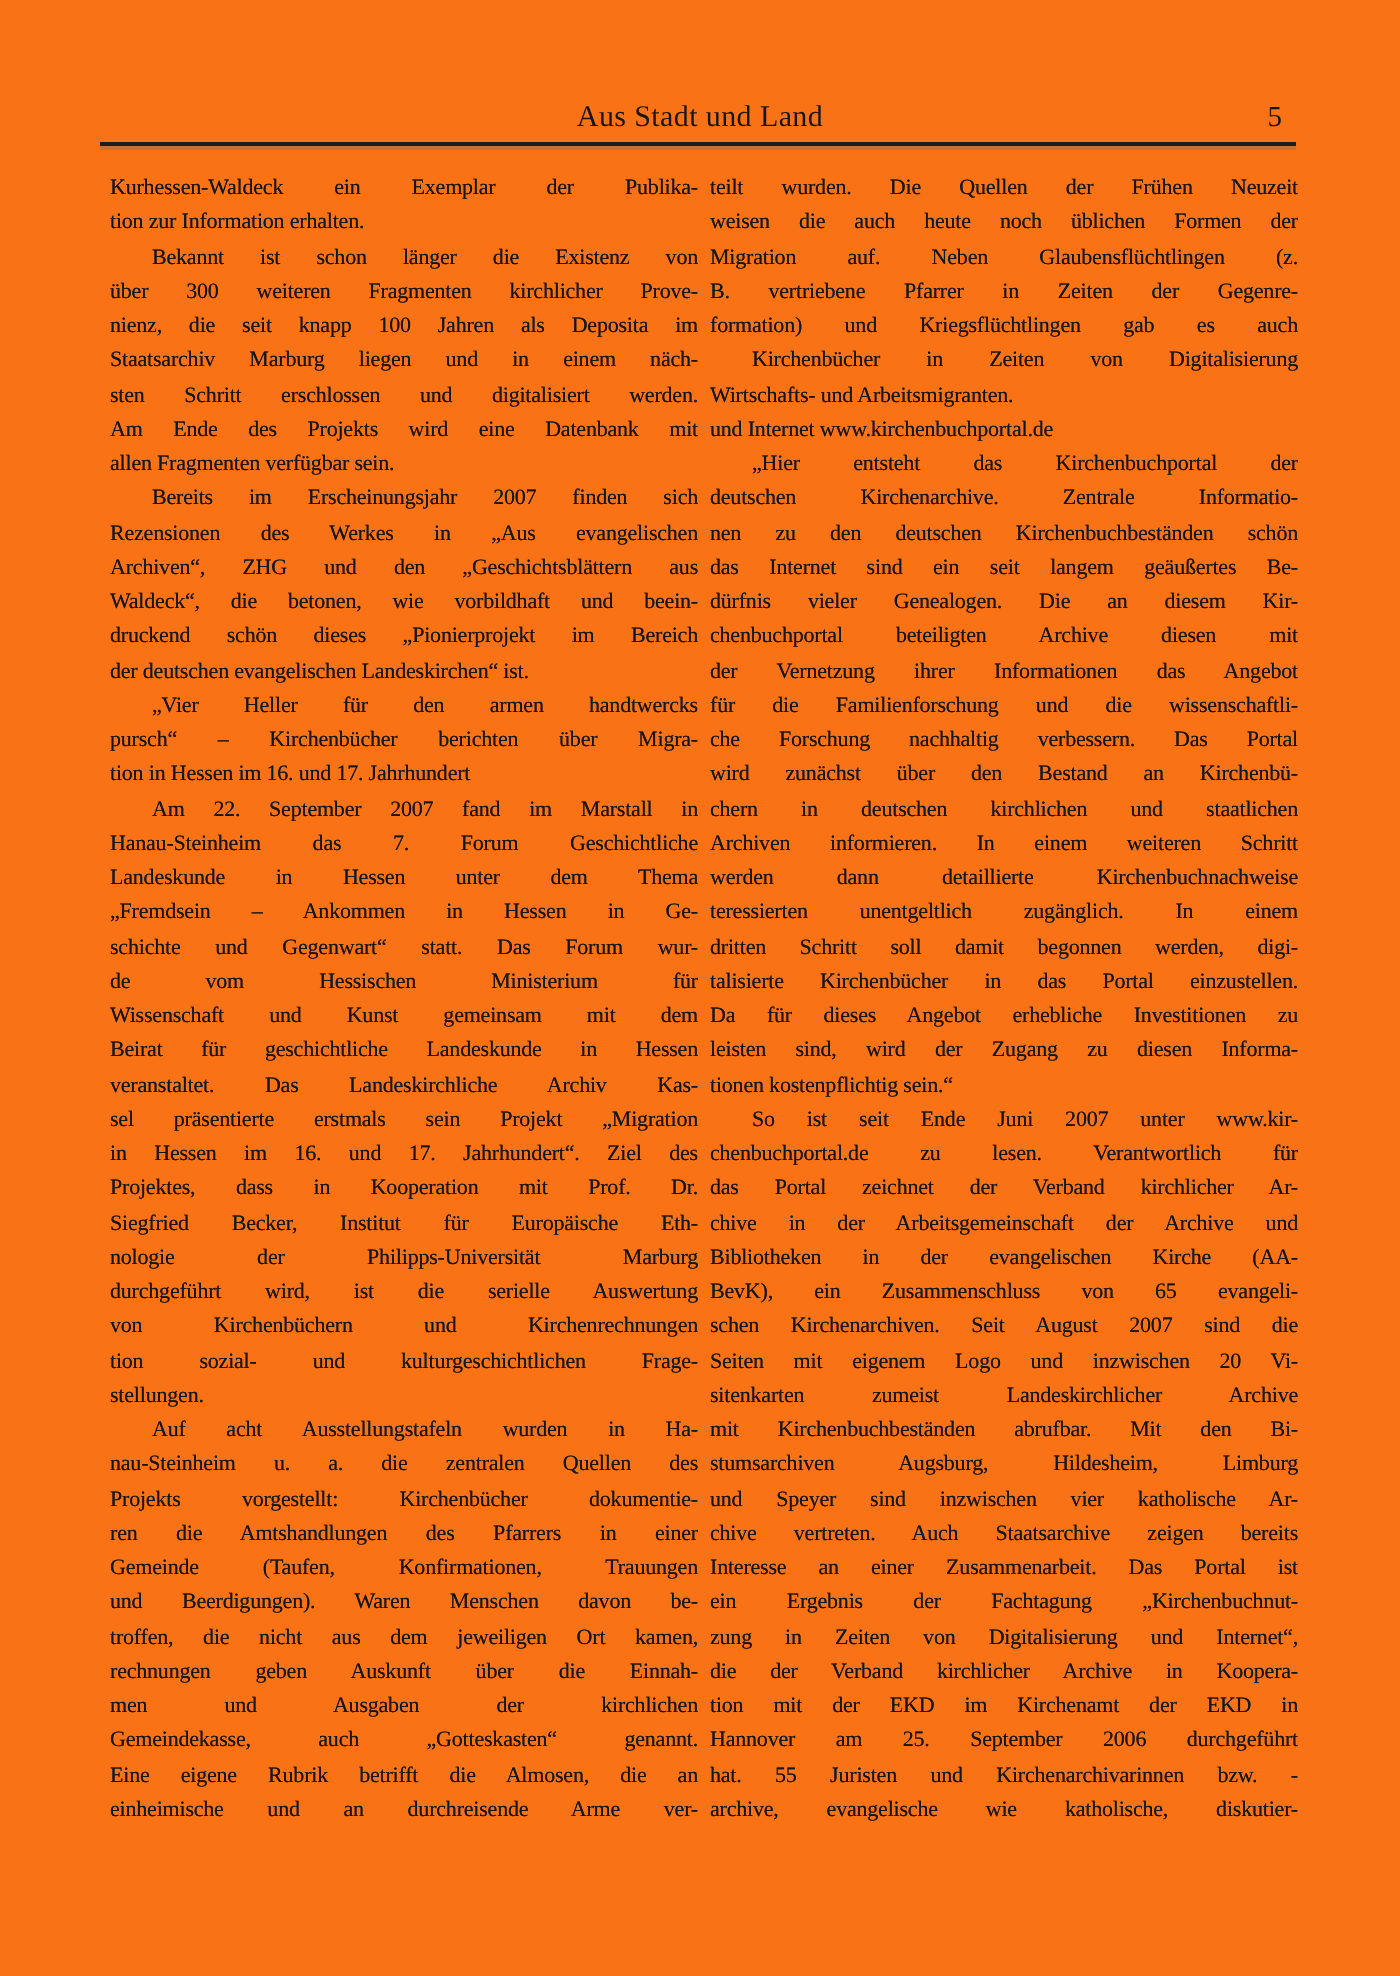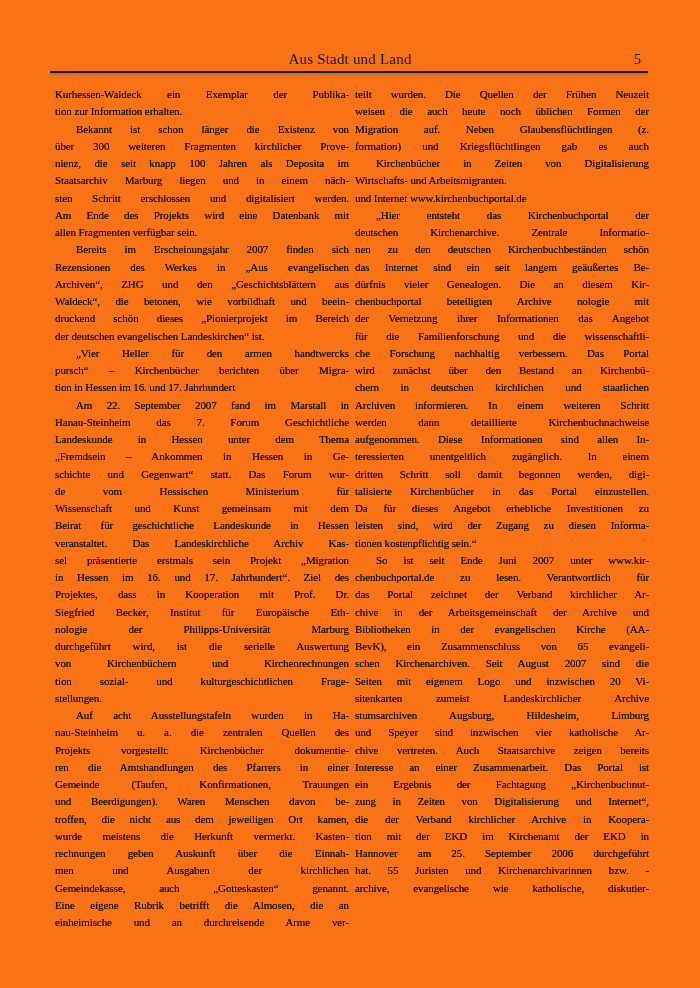--- a/index.html
+++ b/index.html
@@ -99,64 +99,64 @@
       <div class="ln">von Kirchenbüchern und Kirchenrechnungen</div>
       <div class="ln">tion sozial- und kulturgeschichtlichen Frage-</div>
       <div class="ln end">stellungen.</div>
       <div class="ln ind">Auf acht Ausstellungstafeln wurden in Ha-</div>
       <div class="ln">nau-Steinheim u. a. die zentralen Quellen des</div>
       <div class="ln">Projekts vorgestellt: Kirchenbücher dokumentie-</div>
       <div class="ln">ren die Amtshandlungen des Pfarrers in einer</div>
       <div class="ln">Gemeinde (Taufen, Konfirmationen, Trauungen</div>
       <div class="ln">und Beerdigungen). Waren Menschen davon be-</div>
       <div class="ln">troffen, die nicht aus dem jeweiligen Ort kamen,</div>
-      <div class="ln">wurde meistens die Herkunft vermerkt. Kasten-</div>
       <div class="ln">rechnungen geben Auskunft über die Einnah-</div>
       <div class="ln">men und Ausgaben der kirchlichen</div>
       <div class="ln">Gemeindekasse, auch „Gotteskasten“ genannt.</div>
       <div class="ln">Eine eigene Rubrik betrifft die Almosen, die an</div>
       <div class="ln">einheimische und an durchreisende Arme ver-</div>
     </div>
   <div class="col col-right" id="col-right">
       <div class="ln">teilt wurden. Die Quellen der Frühen Neuzeit</div>
       <div class="ln">weisen die auch heute noch üblichen Formen der</div>
       <div class="ln">Migration auf. Neben Glaubensflüchtlingen (z.</div>
+      <div class="ln">B. vertriebene Pfarrer in Zeiten der Gegenre-</div>
       <div class="ln">formation) und Kriegsflüchtlingen gab es auch</div>
       <div class="ln ind">Kirchenbücher in Zeiten von Digitalisierung</div>
       <div class="ln end">Wirtschafts- und Arbeitsmigranten.</div>
       <div class="ln end">und Internet www.kirchenbuchportal.de</div>
       <div class="ln ind">„Hier entsteht das Kirchenbuchportal der</div>
       <div class="ln">deutschen Kirchenarchive. Zentrale Informatio-</div>
       <div class="ln">nen zu den deutschen Kirchenbuchbeständen schön</div>
       <div class="ln">das Internet sind ein seit langem geäußertes Be-</div>
       <div class="ln">dürfnis vieler Genealogen. Die an diesem Kir-</div>
-      <div class="ln">chenbuchportal beteiligten Archive nologie mit</div>
+      <div class="ln">chenbuchportal beteiligten Archive diesen mit</div>
       <div class="ln">der Vernetzung ihrer Informationen das Angebot</div>
       <div class="ln">für die Familienforschung und die wissenschaftli-</div>
       <div class="ln">che Forschung nachhaltig verbessern. Das Portal</div>
       <div class="ln">wird zunächst über den Bestand an Kirchenbü-</div>
       <div class="ln">chern in deutschen kirchlichen und staatlichen</div>
       <div class="ln">Archiven informieren. In einem weiteren Schritt</div>
       <div class="ln">werden dann detaillierte Kirchenbuchnachweise</div>
-      <div class="ln">aufgenommen. Diese Informationen sind allen In-</div>
       <div class="ln">teressierten unentgeltlich zugänglich. In einem</div>
       <div class="ln">dritten Schritt soll damit begonnen werden, digi-</div>
       <div class="ln">talisierte Kirchenbücher in das Portal einzustellen.</div>
       <div class="ln">Da für dieses Angebot erhebliche Investitionen zu</div>
       <div class="ln">leisten sind, wird der Zugang zu diesen Informa-</div>
       <div class="ln end">tionen kostenpflichtig sein.“</div>
       <div class="ln ind">So ist seit Ende Juni 2007 unter www.kir-</div>
       <div class="ln">chenbuchportal.de zu lesen. Verantwortlich für</div>
       <div class="ln">das Portal zeichnet der Verband kirchlicher Ar-</div>
       <div class="ln">chive in der Arbeitsgemeinschaft der Archive und</div>
       <div class="ln">Bibliotheken in der evangelischen Kirche (AA-</div>
       <div class="ln">BevK), ein Zusammenschluss von 65 evangeli-</div>
       <div class="ln">schen Kirchenarchiven. Seit August 2007 sind die</div>
       <div class="ln">Seiten mit eigenem Logo und inzwischen 20 Vi-</div>
       <div class="ln">sitenkarten zumeist Landeskirchlicher Archive</div>
+      <div class="ln">mit Kirchenbuchbeständen abrufbar. Mit den Bi-</div>
       <div class="ln">stumsarchiven Augsburg, Hildesheim, Limburg</div>
       <div class="ln">und Speyer sind inzwischen vier katholische Ar-</div>
       <div class="ln">chive vertreten. Auch Staatsarchive zeigen bereits</div>
       <div class="ln">Interesse an einer Zusammenarbeit. Das Portal ist</div>
       <div class="ln">ein Ergebnis der Fachtagung „Kirchenbuchnut-</div>
       <div class="ln">zung in Zeiten von Digitalisierung und Internet“,</div>
       <div class="ln">die der Verband kirchlicher Archive in Koopera-</div>
       <div class="ln">tion mit der EKD im Kirchenamt der EKD in</div>
       <div class="ln">Hannover am 25. September 2006 durchgeführt</div>
       <div class="ln">hat. 55 Juristen und Kirchenarchivarinnen bzw. -</div>

